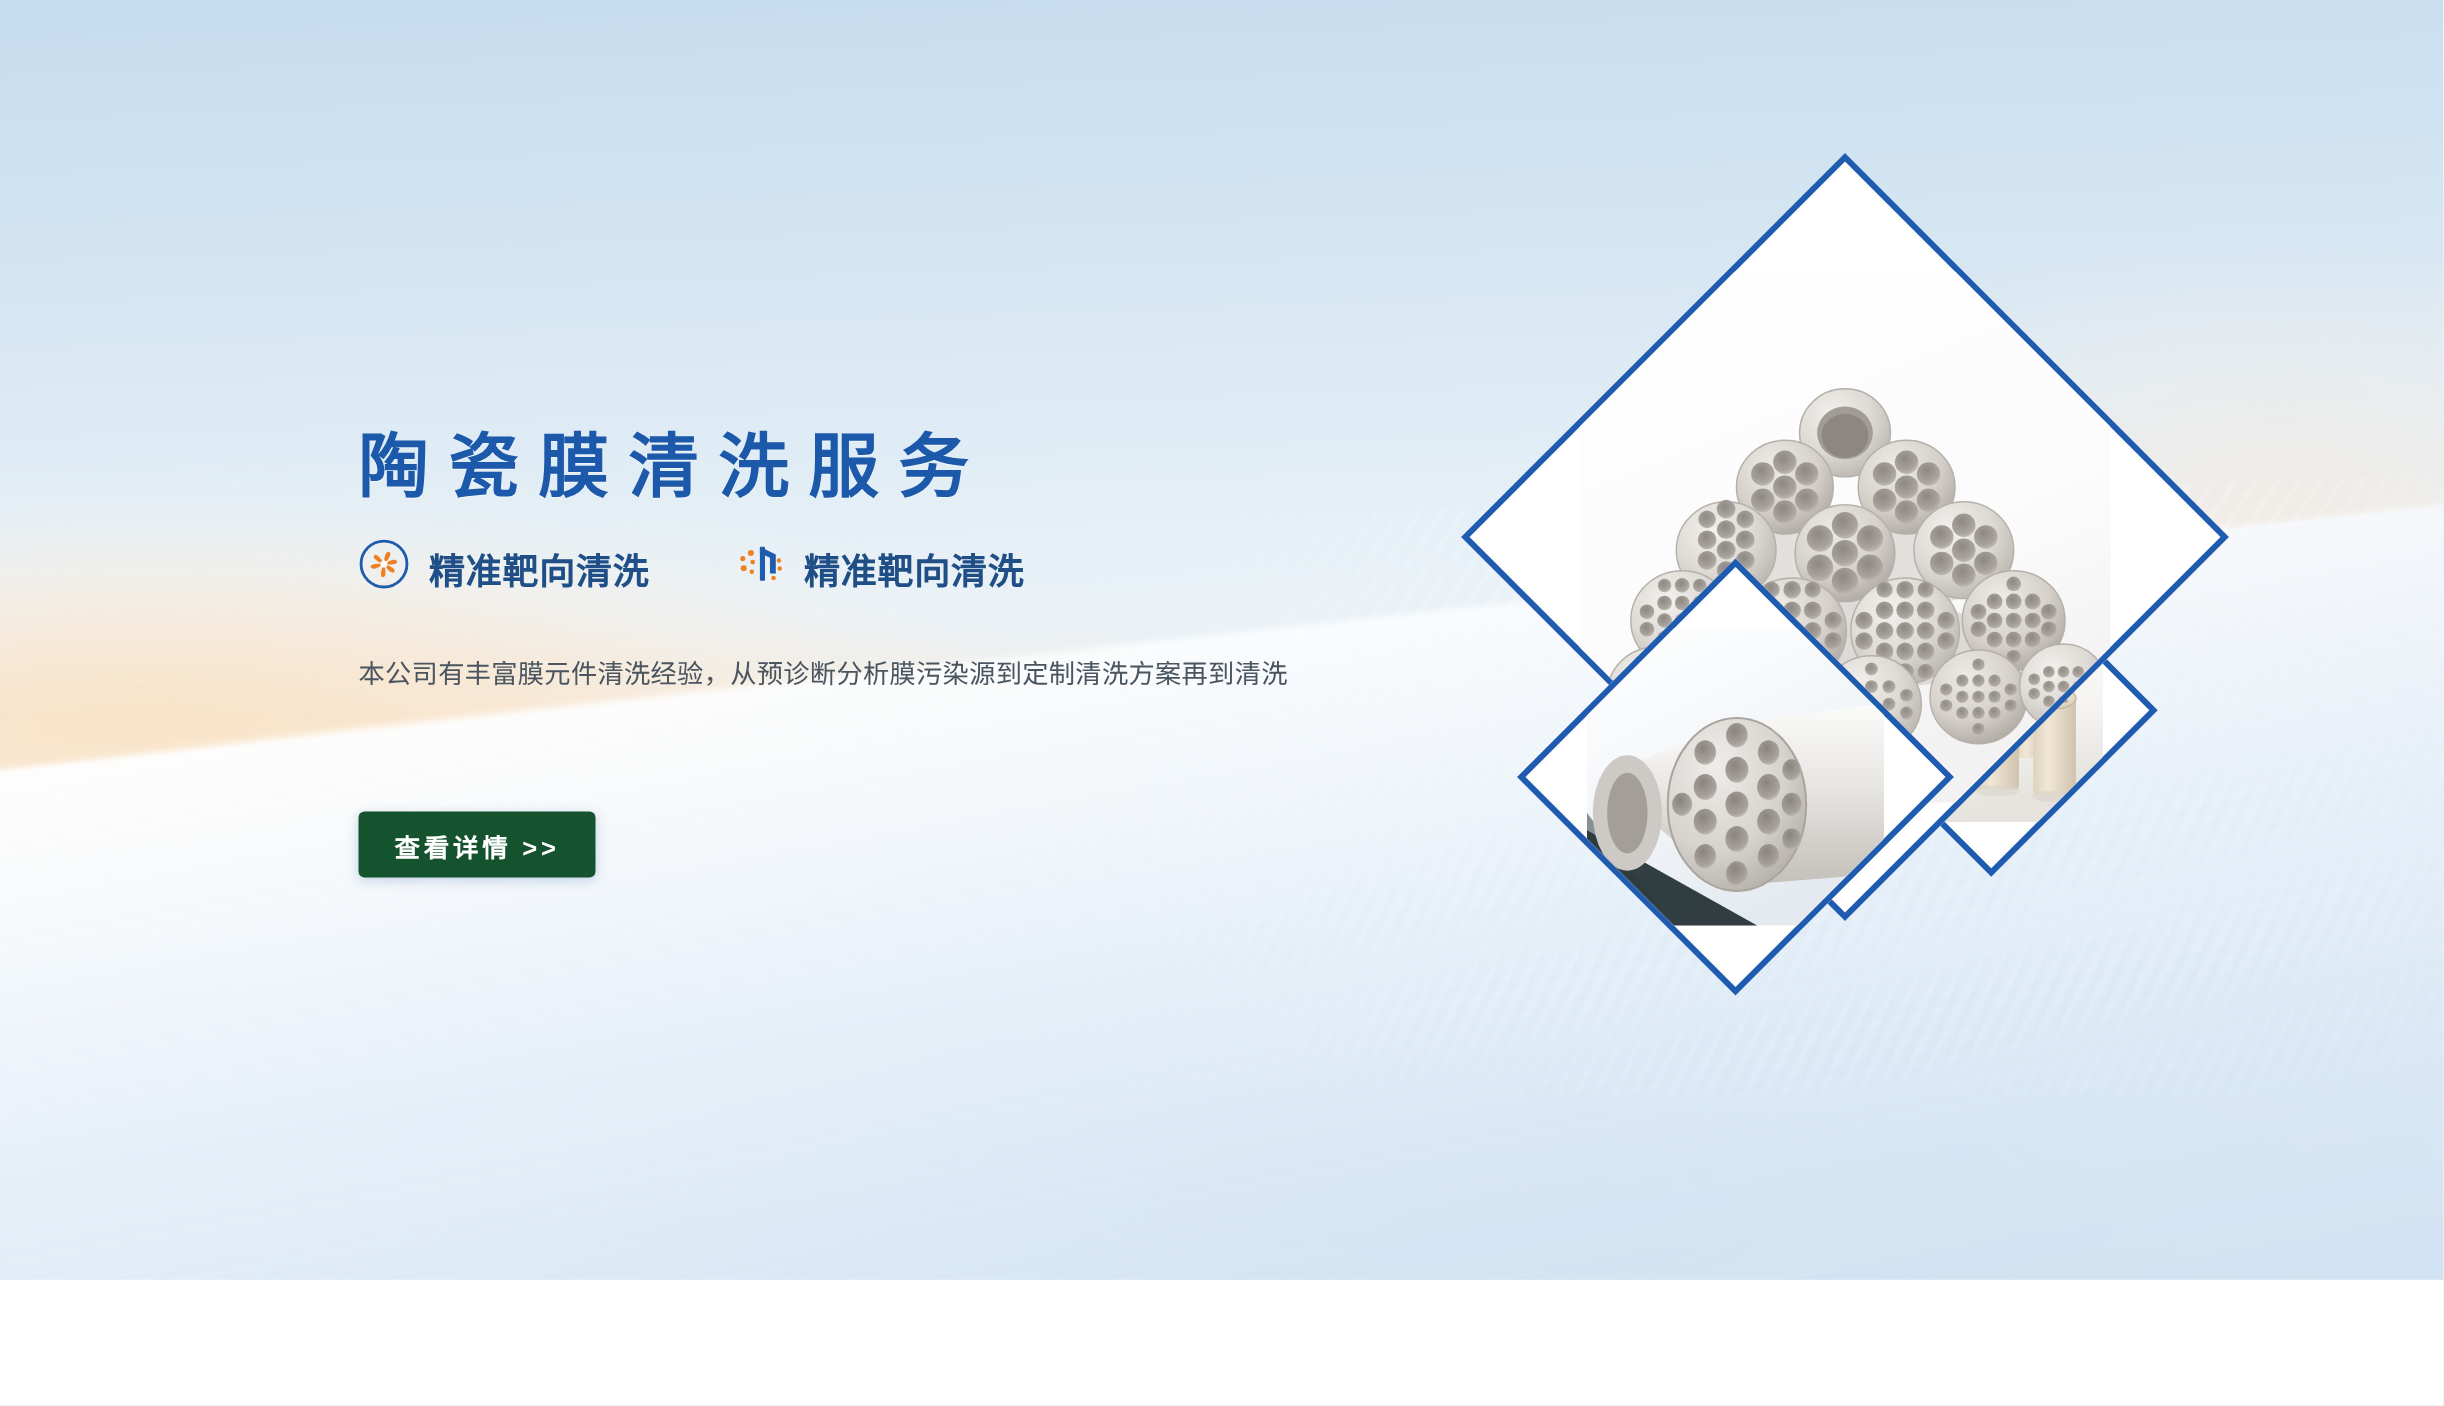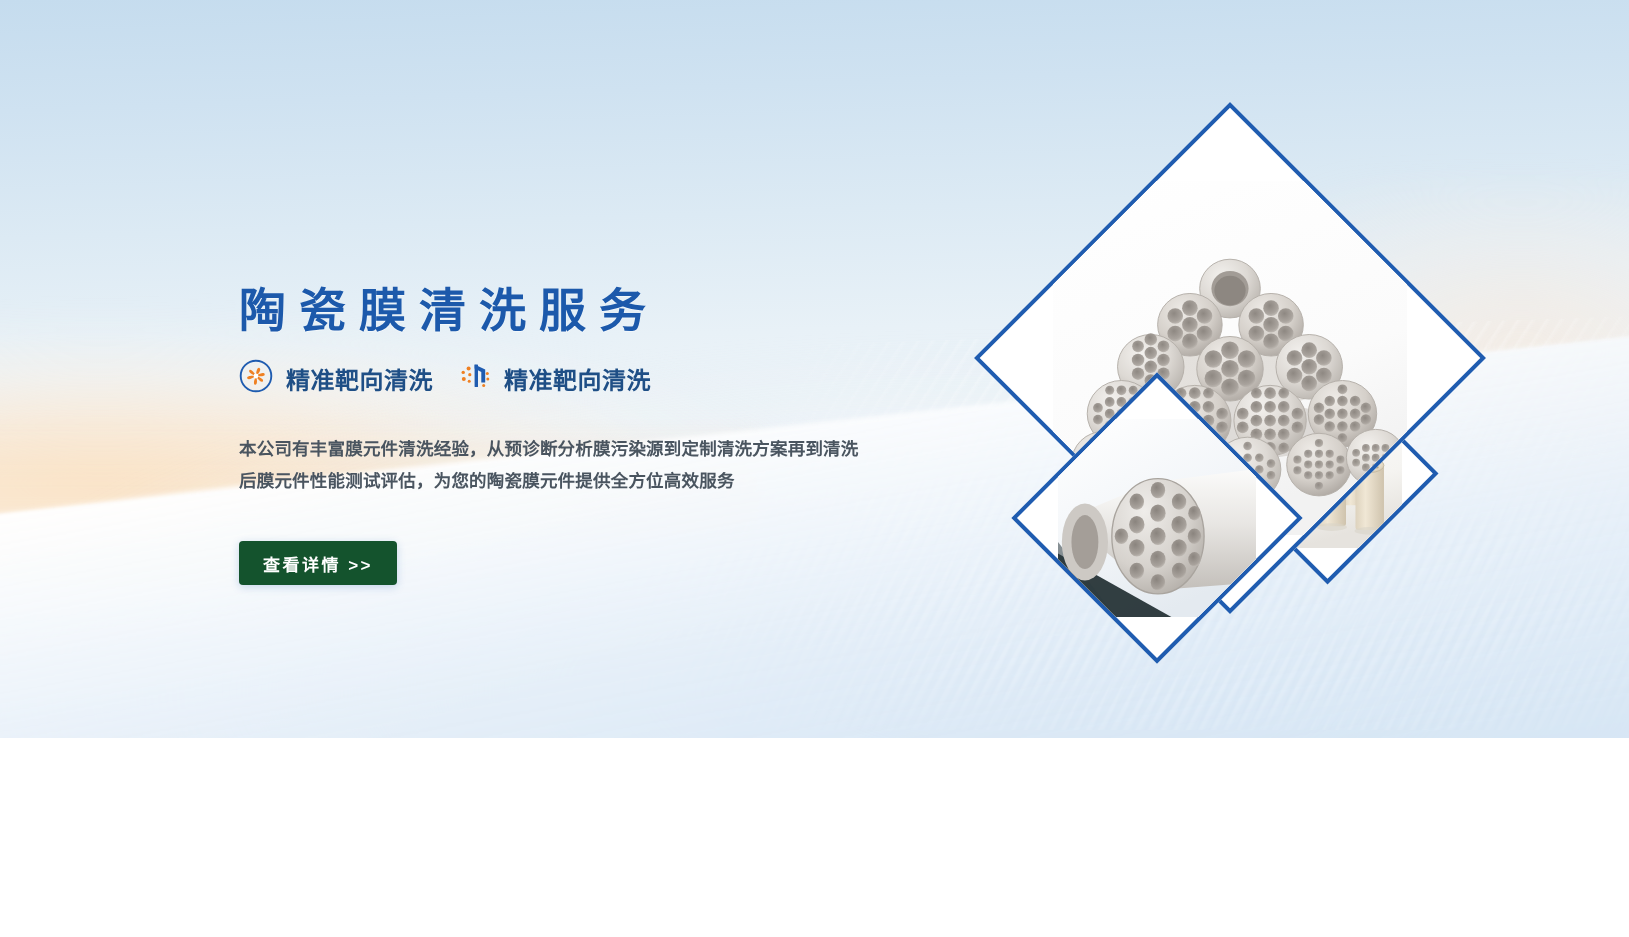--- a/index.html
+++ b/index.html
@@ -8,21 +8,21 @@
     width: 1629px;
     height: 937px;
     overflow: hidden;
     font-family: "Liberation Sans", "DejaVu Sans", sans-serif;
   }
 
   
   .banner {
     position: relative;
     width: 1629px;
-    height: 738px;
+    height: 853px;
     overflow: hidden;
     background: #dce9f5;
   }
 
   
   .bg-sky {
     position: absolute;
     inset: 0;
     background:
       linear-gradient(178deg,
@@ -211,21 +211,21 @@
     white-space: nowrap;
     text-shadow: 0 1px 0 rgba(255,255,255,0.45);
   }
 
   .features {
     position: absolute;
     top: 359px;
     left: 0;
     display: flex;
     align-items: center;
-    gap: 24px;
+    gap: 56px;
     white-space: nowrap;
   }
   .feature {
     display: flex;
     align-items: center;
     gap: 13px;
   }
   .feature-label {
     font-size: 24px;
     font-weight: 700;
@@ -236,21 +236,20 @@
 
   .hero-desc {
     position: absolute;
     top: 433px;
     left: 0;
     width: 680px;
     font-size: 17.5px;
     line-height: 32px;
     color: #4a5560;
     letter-spacing: 0.2px;
-    font-weight: bold;
   }
 
   .cta-button {
     position: absolute;
     top: 541px;
     left: 0;
     width: 158px;
     height: 44px;
     background: #14532d;
     border: none;
@@ -821,19 +820,18 @@
             </g>
           </svg>
         </span>
         <span class="feature-label">精准靶向清洗</span>
       </div>
 
     </div>
 
     <p class="hero-desc">
       <span>本公司有丰富膜元件清洗经验，从预诊断分析膜污染源到定制清洗方案再到清洗</span><br>
-      <span>后膜元件性能测试评估，为您的陶瓷膜元件提供全方位高效服务</span>
     </p>
 
     <button class="cta-button">查看详情 &gt;&gt;</button>
 
   </div>
 </div>
 
 </body></html>

